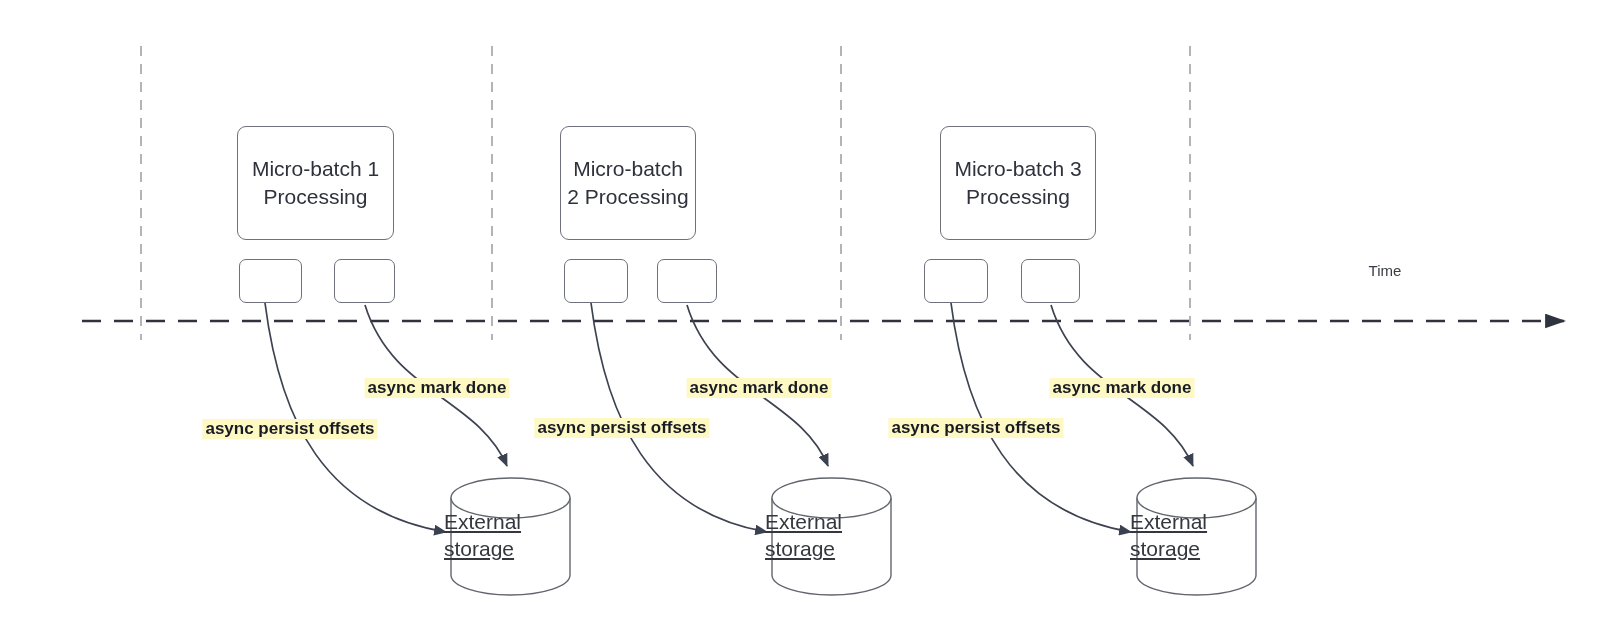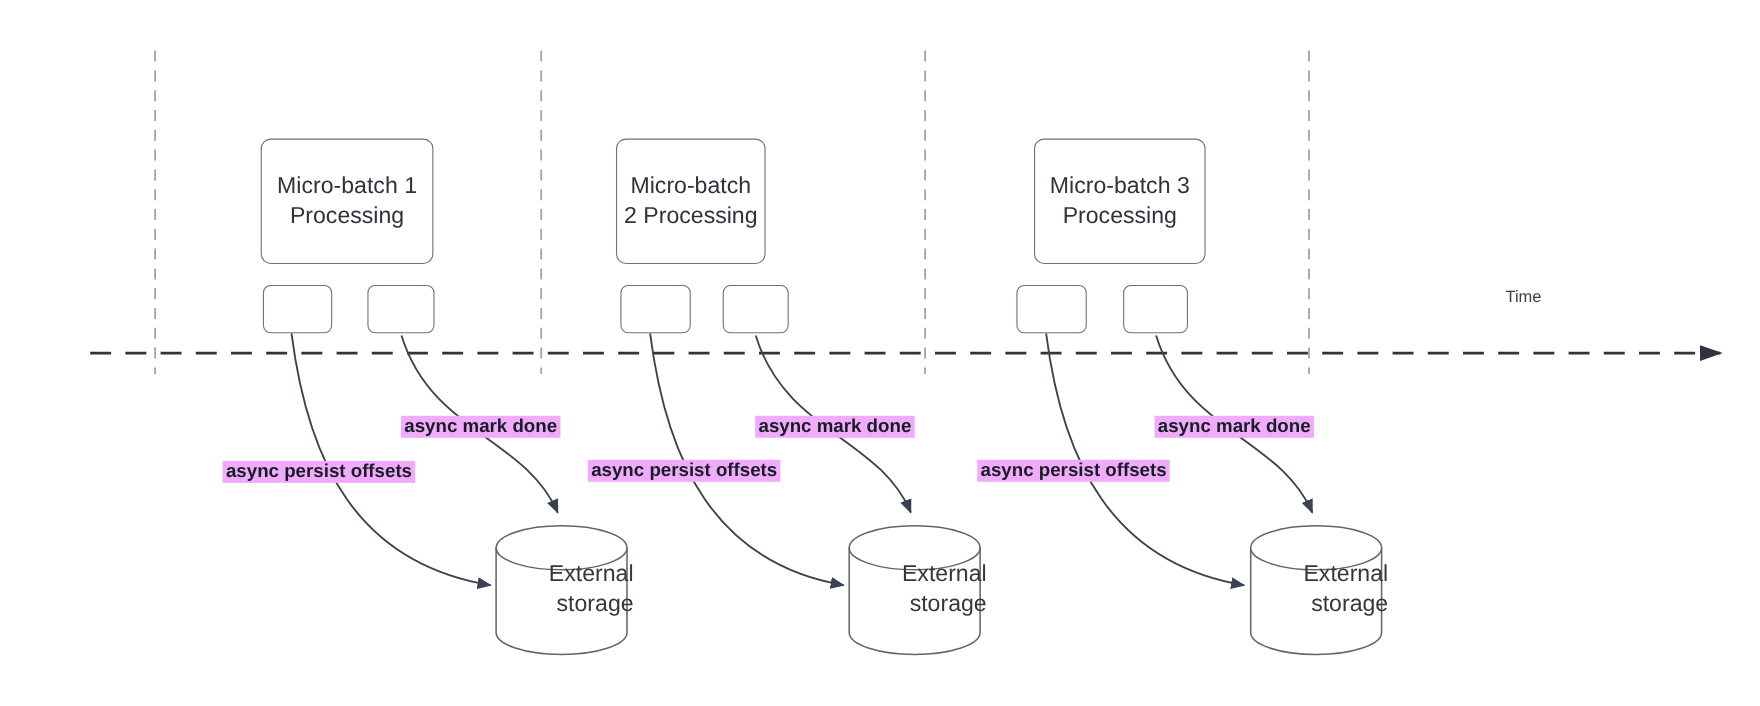--- a/index.html
+++ b/index.html
@@ -41,30 +41,31 @@
     border: 1.4px solid #6e717c;
     border-radius: 7px;
     background: #ffffff;
     width: 63px;
     height: 44px;
     top: 259px;
   }
   .storage-label {
     position: absolute;
     width: 132px;
-    text-align: right;
+    text-align: left;
     font-size: 21px;
     line-height: 1.3;
     color: #35373f;
     top: 508px;
+    text-decoration: underline;
   }
   .edge-label {
     position: absolute;
     transform: translate(-50%, -50%);
-    background: #f0abfc;
+    background: #fef9c3;
     padding: 0 3px;
     font-size: 17px;
     font-weight: 700;
     color: #181b24;
     white-space: nowrap;
   }
   .time-label {
     position: absolute;
     transform: translate(-50%, -50%);
     font-size: 15px;

